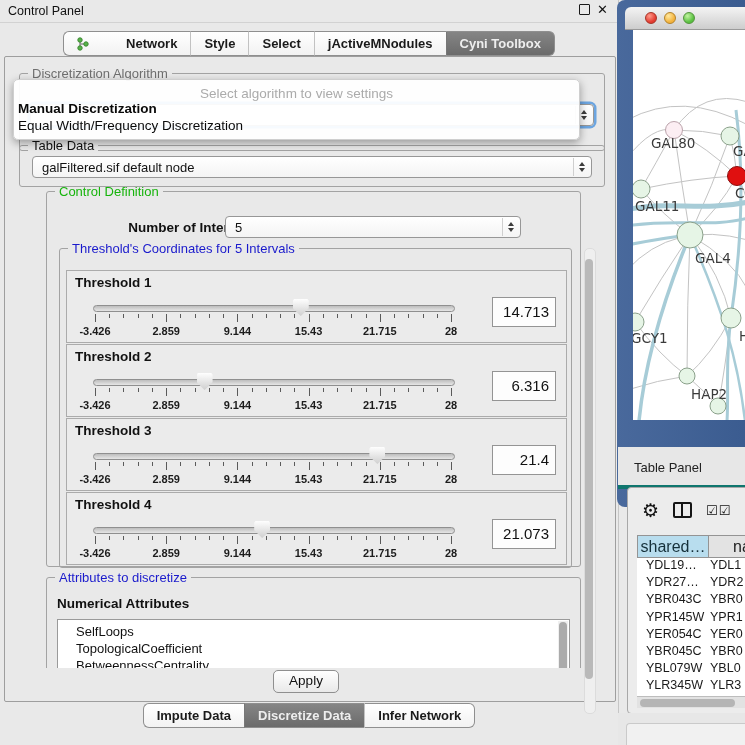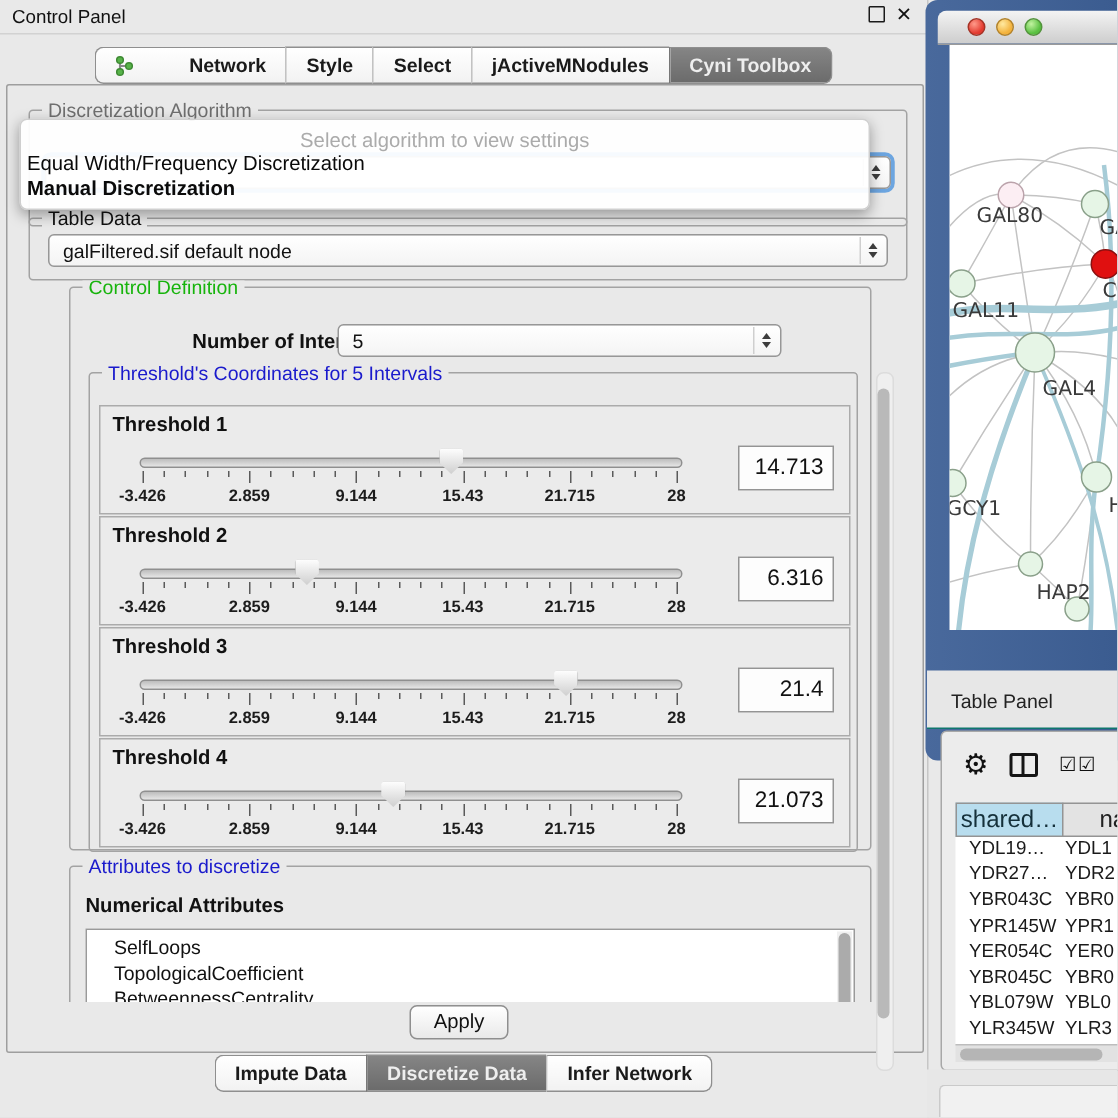--- a/index.html
+++ b/index.html
@@ -87,21 +87,21 @@
     background:linear-gradient(90deg,#49699c,#3b5c90);border-radius:8px 0 0 8px;}
   .nw-titlebar{position:absolute;left:8px;top:7px;right:0;height:22px;background:linear-gradient(#f4f4f4,#cdcdcd);
     border-radius:6px 0 0 0;border-bottom:1px solid #9a9a9a;display:flex;align-items:center;padding-left:20px;gap:7px;}
   .tl{width:12px;height:12px;border-radius:50%;display:inline-block;}
   .tl.red{background:radial-gradient(circle at 35% 30%,#ff9a8a,#e33b30 65%);border:1px solid #a53326;box-sizing:border-box;}
   .tl.yellow{background:radial-gradient(circle at 35% 30%,#ffe9a0,#f3b23c 65%);border:1px solid #b3832a;box-sizing:border-box;}
   .tl.green{background:radial-gradient(circle at 35% 30%,#c2f3a0,#59c041 65%);border:1px solid #53933c;box-sizing:border-box;}
   .nw-canvas{position:absolute;left:16px;top:30px;right:0;height:390px;background:#ffffff;overflow:hidden;}
 
   .tp-header{position:absolute;left:618px;top:447px;width:127px;height:38px;background:#e7e7e7;
-    border-bottom:1px solid #0f766e;}
+    border-bottom:4px solid #0f766e;}
   .tp-header span{position:absolute;left:16px;top:13px;font-size:13px;color:#222;}
   .tp-box{position:absolute;left:627px;top:487px;width:130px;height:225px;background:#ececec;
     border:1px solid #a8a8a8;border-radius:4px 0 0 4px;overflow:hidden;}
   .tp-toolbar{position:absolute;left:0;top:0;right:0;height:44px;display:flex;align-items:center;gap:14px;padding-left:14px;}
   .gear{font-family:"DejaVu Sans",sans-serif;font-size:19px;color:#111;line-height:19px;}
   .splitico{width:15px;height:12px;border:2px solid #151515;border-radius:2px;position:relative;display:inline-block;}
   .splitico:after{content:"";position:absolute;left:6px;top:0;bottom:0;width:2px;background:#151515;}
   .checks{font-family:"DejaVu Sans",sans-serif;font-size:13px;color:#111;letter-spacing:1px;}
   .tp-th{position:absolute;top:47px;height:23px;box-sizing:border-box;border:1px solid #949494;
     font-size:16px;color:#15303a;display:flex;align-items:center;justify-content:center;}
@@ -164,22 +164,22 @@
         <div class="combo focusring" style="left:10px;top:30px;width:564px;">
           <span class="stepper">
               <i class="arr-up"></i>
               <i class="arr-dn"></i>
             </span>
         </div>
       </div>
 
       <div class="popup">
         <div class="ph">Select algorithm to view settings</div>
+        <div class="item b">Manual Discretization</div>
         <div class="item">Equal Width/Frequency Discretization</div>
-        <div class="item b">Manual Discretization</div>
       </div>
 
       <div class="group" style="left:14px;top:88px;width:584px;height:40px;">
         <span class="glabel black">Table Data</span>
         <div class="combo" style="left:12px;top:10px;width:560px;">
           <span>galFiltered.sif default node</span>
           <span class="stepper">
               <i class="arr-up"></i>
               <i class="arr-dn"></i>
             </span>

